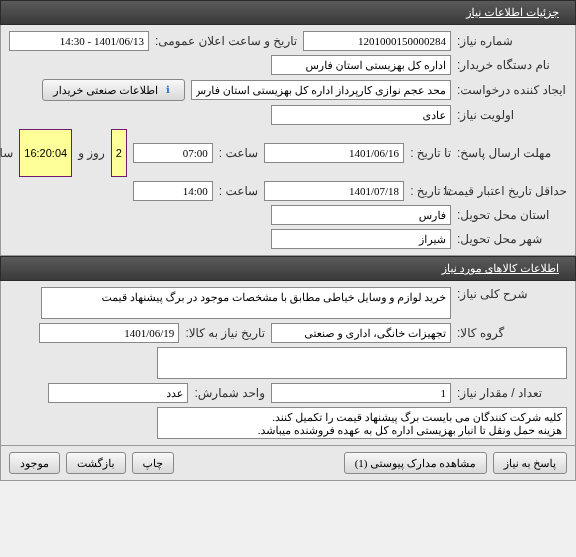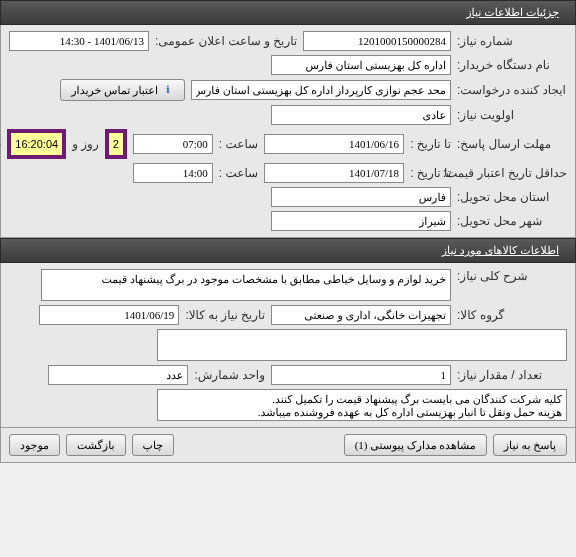--- a/index.html
+++ b/index.html
@@ -73,22 +73,22 @@
   font-family: Tahoma;
   font-size: 11px;
   cursor: pointer;
   height: 22px;
   display: inline-flex;
   align-items: center;
   gap: 4px;
 }
 .highlight {
   background: #ffff99;
-  padding: 5px 4px;
-  border: 4px solid #701a75;
+  padding: 17px 4px;
+  border: 1px solid #701a75;
   text-align: right;
 }
 .footer {
   background: #e8e8e8;
   padding: 6px 8px;
   border: 1px solid #999;
   border-top: none;
   display: flex;
   gap: 6px;
   justify-content: flex-start;
@@ -118,21 +118,21 @@
   <div class="row">
     <span class="label label-col">نام دستگاه خریدار:</span>
     <input type="text" class="w-lg" value="اداره کل بهزیستی استان فارس" style="">
   </div>
 
   <div class="row">
     <span class="label label-col">ایجاد کننده درخواست:</span>
     <input type="text" style="width: 260px;" value="محد عجم نوازی کارپرداز اداره کل بهزیستی استان فارس">
     <button class="btn">
       <span class="icon icon-info">ℹ</span>
-      <span>اعتبار تماس خریدار</span>
+      <span>اطلاعات صنعتی خریدار</span>
     </button>
   </div>
 
   <div class="row">
     <span class="label label-col">اولویت نیاز:</span>
     <input type="text" class="w-lg" value="عادی" style="">
   </div>
 
   <div class="row">
     <span class="label label-col">مهلت ارسال پاسخ:</span>

